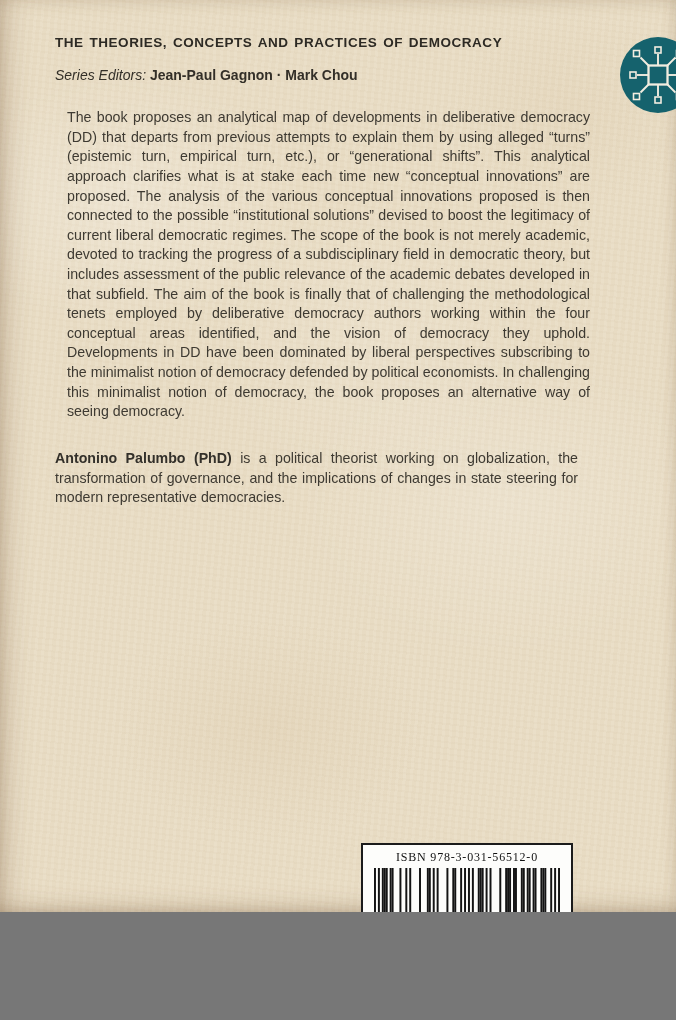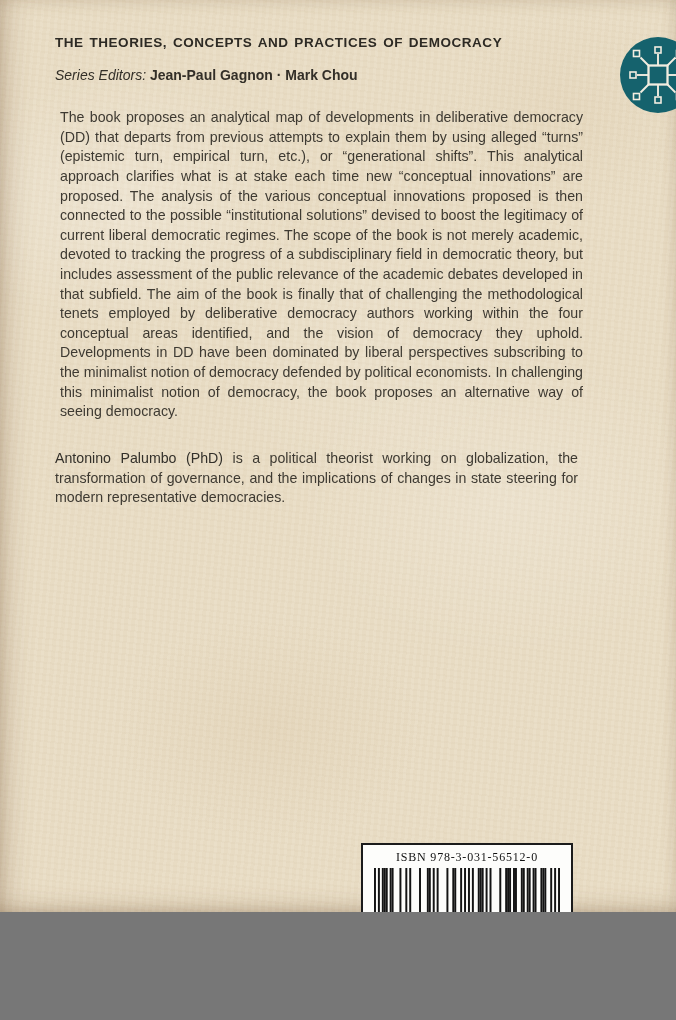--- a/index.html
+++ b/index.html
@@ -29,30 +29,30 @@
     font-size:13.5px;font-weight:bold;letter-spacing:.55px;word-spacing:1.5px;
     line-height:17px;color:#2d2a24;
   }
   .series-editors{font-size:14px;line-height:18px;margin-top:15px;color:#332f28;}
   .series-editors .lbl{font-style:italic;font-weight:normal;}
   .series-editors .names{font-weight:bold;}
   
   .corner-icon{position:absolute;left:620px;top:37px;width:76px;height:76px;}
   
   .blurb{
-    position:absolute;left:60px;top:94px;width:523px;
+    position:absolute;left:67px;top:94px;width:523px;
     font-size:14.2px;line-height:19.6px;color:#3e3a32;
     text-align:justify;text-align-last:left;
   }
   .bio{
     position:absolute;left:55px;top:435px;width:523px;
     font-size:14.2px;line-height:19.6px;color:#3e3a32;
     text-align:justify;text-align-last:left;
   }
-  .bio .author{font-weight:normal;color:#33302a;}
+  .bio .author{font-weight:bold;color:#33302a;}
   
   .logo{position:absolute;left:53px;top:924px;color:#1a6872;}
   .logo .lg1{font-size:30px;font-weight:bold;letter-spacing:-.8px;line-height:30px;}
   .logo .lg2{font-size:20.5px;font-weight:bold;letter-spacing:-.4px;line-height:21px;margin-top:1px;}
   
   .barcode-unit{position:absolute;left:361px;top:843px;width:212px;}
   .isbn-box{
     box-sizing:border-box;width:212px;height:100px;
     background:#fdfdfb;border:2px solid #1b1b1b;
     padding-top:5px;

